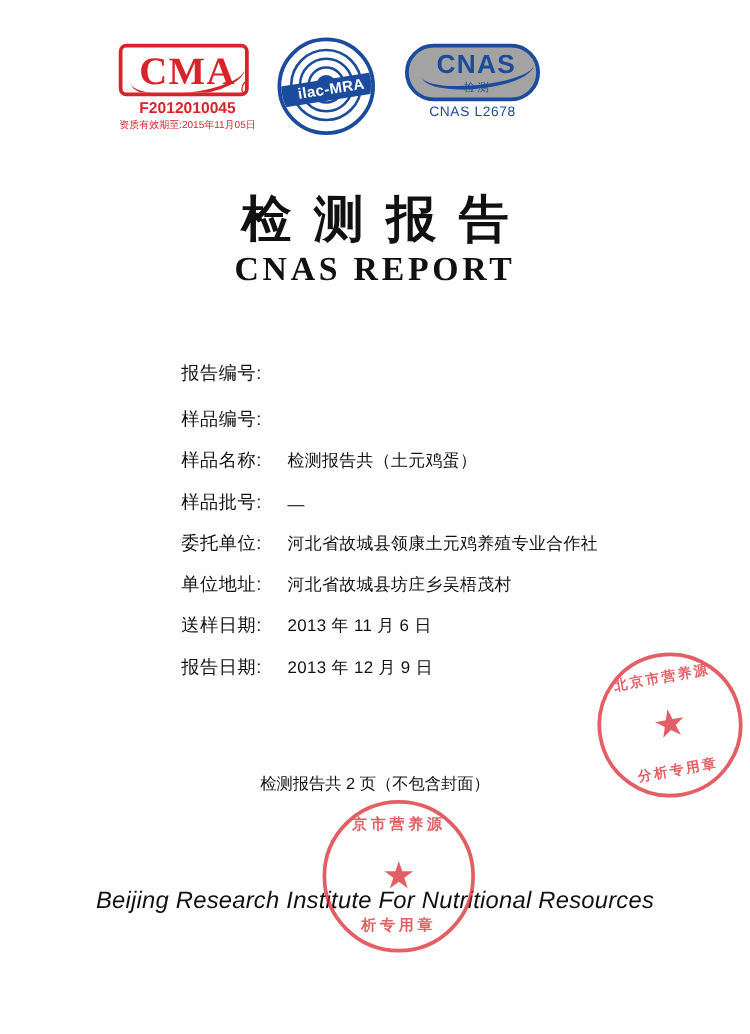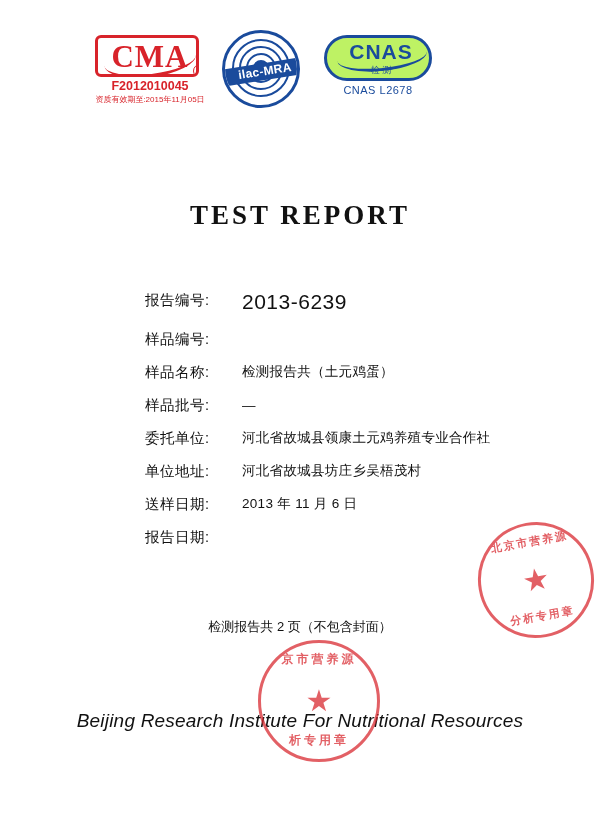--- a/index.html
+++ b/index.html
@@ -164,21 +164,21 @@
     text-align: center;
   }
   .cnas-mark {
     position: relative;
     width: 108px;
     height: 46px;
     border: 3px solid #1a4b9c;
     border-radius: 23px / 23px;
     box-sizing: border-box;
     margin: 0 auto;
-    background: #bef264;
+    background: #a3a3a3;
     overflow: hidden;
   }
   .cnas-word {
     position: absolute;
     left: 0;
     top: 2px;
     width: 108px;
     text-align: center;
     font-family: "Liberation Sans", sans-serif;
     font-weight: bold;
@@ -241,24 +241,23 @@
 
   
   .fields {
     position: absolute;
     top: 288px;
     left: 145px;
     width: 400px;
   }
   .field-row {
     display: flex;
-    align-items: center;
+    align-items: flex-end;
     margin-bottom: 13px;
     min-height: 20px;
-    gap: 12px;
   }
   .field-label {
     width: 85px;
     flex: none;
     font-size: 14.5px;
     color: #111;
     letter-spacing: 0.5px;
   }
   .field-value {
     font-size: 13.5px;
@@ -394,27 +393,27 @@
       <div class="cnas-mark">
         <div class="cnas-word">CNAS</div>
         <div class="cnas-swoosh"></div>
         <div class="cnas-cn">检 测</div>
       </div>
       <div class="cnas-code">CNAS L2678</div>
     </div>
 
   </div>
 
-  <div class="title-en">TEST REPORT</div>
+  <div class="title-cn">检测报告</div>
+  <div class="title-en">CNAS REPORT</div>
 
   <div class="fields">
 
     <div class="field-row big spaced">
       <div class="field-label">报告编号:</div>
-      <div class="field-value">2013-6239</div>
     </div>
 
     <div class="field-row">
       <div class="field-label">样品编号:</div>
       <div class="field-value"></div>
     </div>
 
     <div class="field-row">
       <div class="field-label">样品名称:</div>
       <div class="field-value">检测报告共（土元鸡蛋）</div>
@@ -435,20 +434,21 @@
       <div class="field-value">河北省故城县坊庄乡吴梧茂村</div>
     </div>
 
     <div class="field-row">
       <div class="field-label">送样日期:</div>
       <div class="field-value">2013 年 11 月 6 日</div>
     </div>
 
     <div class="field-row">
       <div class="field-label">报告日期:</div>
+      <div class="field-value">2013 年 12 月 9 日</div>
     </div>
 
   </div>
 
   <div class="page-note">检测报告共 2 页（不包含封面）</div>
 
   <div class="inst-en">Beijing Research Institute For Nutritional Resources</div>
 
   <div class="stamp stamp-right">
     <div class="stamp-arc-top">北京市营养源</div>

